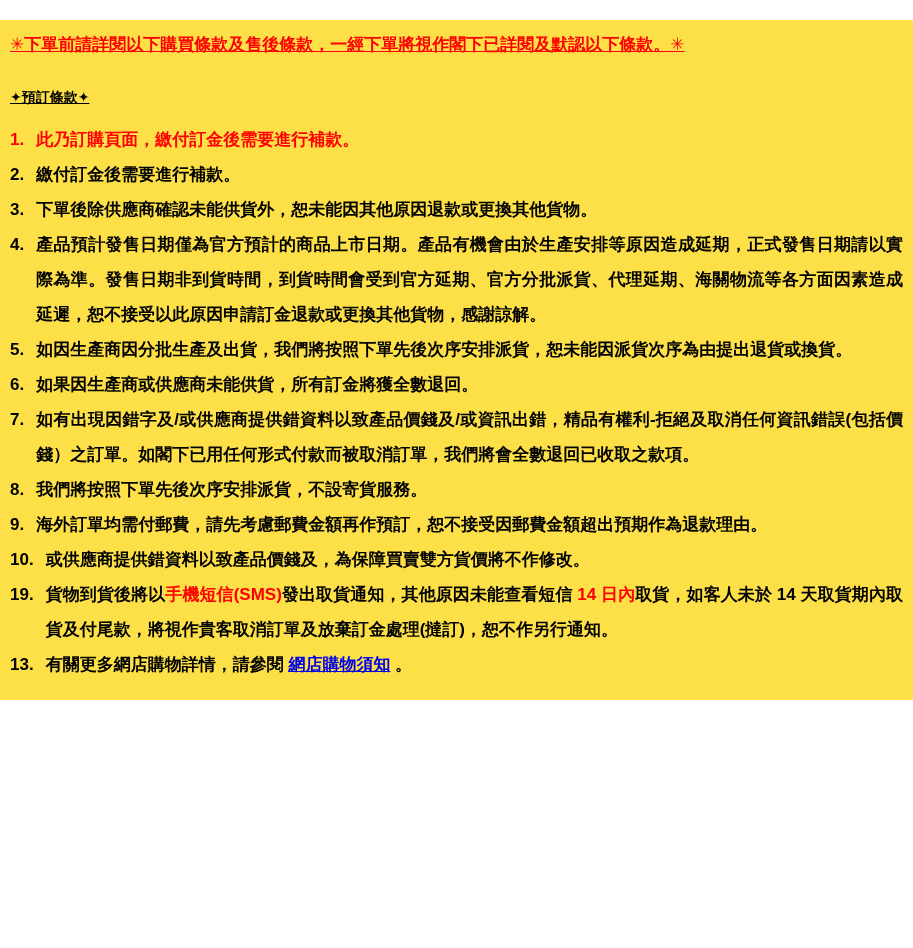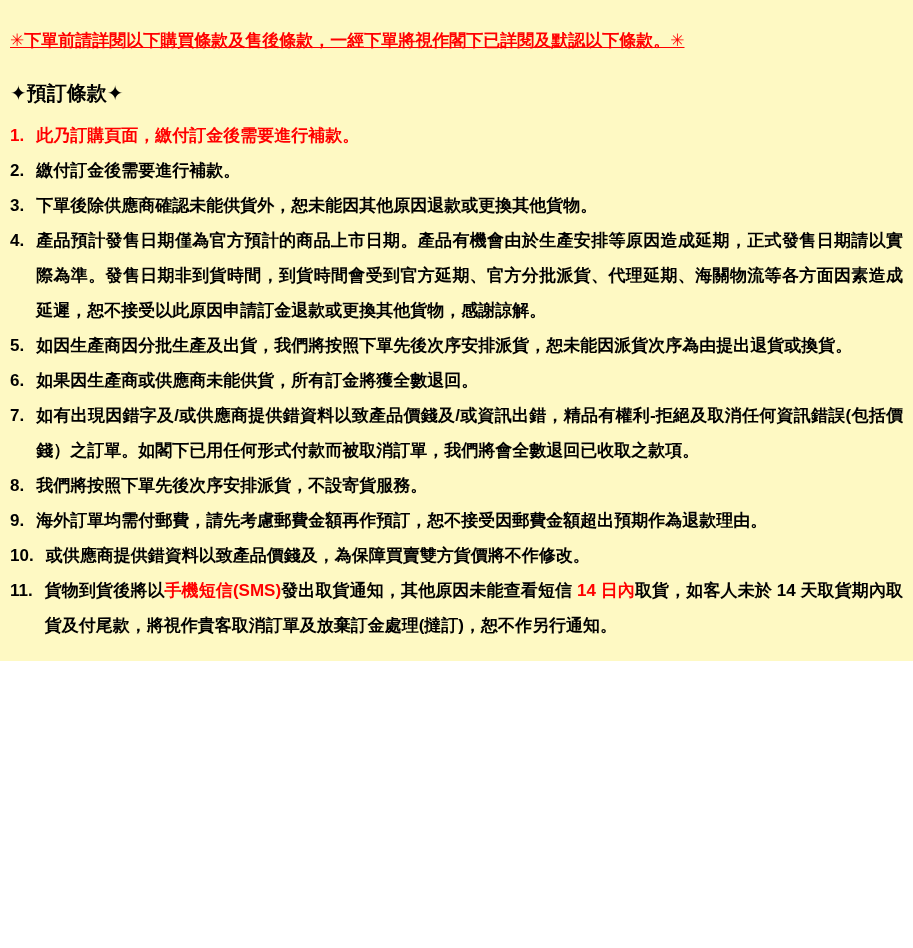--- a/index.html
+++ b/index.html
@@ -6,32 +6,34 @@
     margin: 0;
     padding: 0;
     background: #ffffff;
     font-family: "Liberation Sans", "DejaVu Sans", sans-serif;
     font-weight: bold;
     color: #000000;
   }
   .page {
     width: 913px;
     box-sizing: border-box;
-    padding: 24px 10px 18px 10px;
-    background: #fef9c3;
+    padding: 8px 10px 18px 10px;
+    background: #fde047;
+    margin-top: 20px;
   }
   .notice {
     color: #ff0000;
     text-decoration: underline;
     font-size: 17px;
     line-height: 26px;
     margin: 4px 0 26px 0;
   }
   .section-title {
-    font-size: 20px;
+    font-size: 14px;
+    text-decoration: underline;
     margin: 0 0 12px 0;
     line-height: 26px;
   }
   .terms-list {
     font-size: 17px;
   }
   .term-item {
     display: flex;
     align-items: flex-start;
     line-height: 35px;
@@ -100,17 +102,21 @@
       </div>
       <div class="term-item">
         <span class="term-number">9.</span>
         <div class="term-text"><span>海外訂單均需付郵費，請先考慮郵費金額再作預訂，恕不接受因郵費金額超出預期作為退款理由。</span></div>
       </div>
       <div class="term-item">
         <span class="term-number">10.</span>
         <div class="term-text"><span>或供應商提供錯資料以致產品價錢及，為保障買賣雙方貨價將不作修改。</span></div>
       </div>
       <div class="term-item">
-        <span class="term-number">11.</span>
+        <span class="term-number">19.</span>
         <div class="term-text"><span>貨物到貨後將以</span><span class="seg-red-underline">手機短信(SMS)</span><span>發出取貨通知，其他原因未能查看短信 </span><span class="seg-red-underline">14 日內</span><span>取貨，如客人未於 14 天取貨期內取貨及付尾款，將視作貴客取消訂單及放棄訂金處理(撻訂)，恕不作另行通知。</span></div>
+      </div>
+      <div class="term-item">
+        <span class="term-number">13.</span>
+        <div class="term-text"><span>有關更多網店購物詳情，請參閱 </span><a href="#" class="term-link">網店購物須知</a><span> 。</span></div>
       </div>
     </div>
 </div>
 
 </body></html>

